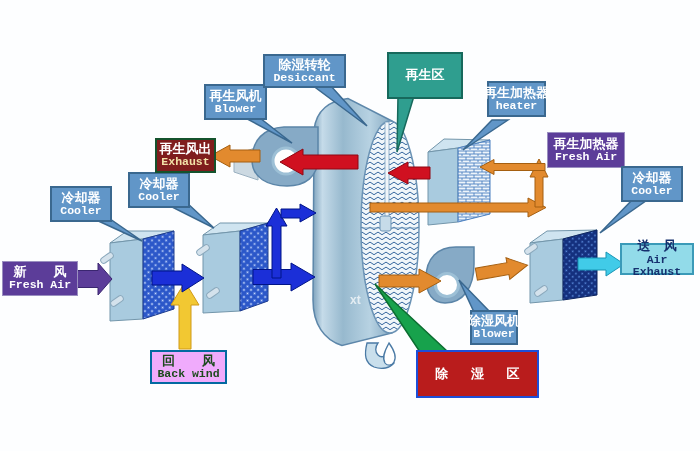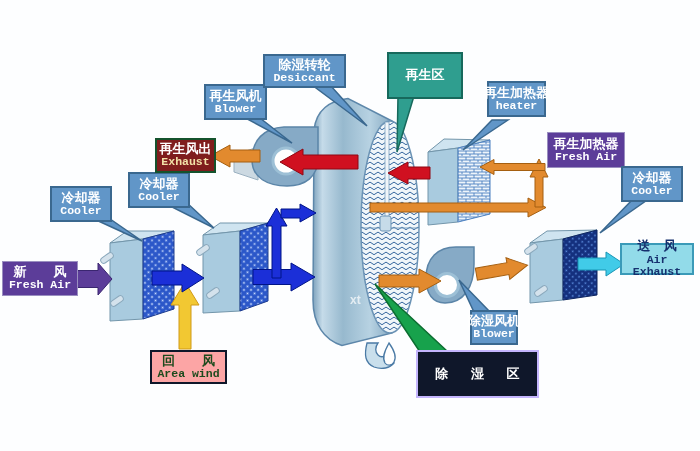--- a/index.html
+++ b/index.html
@@ -6,22 +6,22 @@
   #stage{position:relative;width:700px;height:451px;background:#fdfeff;overflow:hidden;font-family:"Liberation Sans",sans-serif;}
   #art{position:absolute;left:0;top:0;}
   .label{position:absolute;box-sizing:border-box;display:flex;flex-direction:column;align-items:center;justify-content:center;text-align:center;font-weight:bold;line-height:1.1;}
   .zh{font-size:13px;white-space:pre;font-family:"DejaVu Sans",sans-serif;}
   .en{font-size:11.5px;font-family:"Liberation Mono",monospace;white-space:pre-line;}
   .lb-blue{background:#6196c8;border:2px solid #3a688f;color:#fff;}
   .lb-teal{background:#2f9e8f;border:2px solid #17695c;color:#fff;}
   .lb-purple{background:#5c3d99;border:1px solid #9a8fc0;color:#fff;}
   .lb-orange{background:#7f1d1d;border:2px solid #14532d;color:#fff;}
   .lb-orange .en{color:#f2e2a8;}
-  .lb-yellow{background:#fca5a5;border:2px solid #0f172a;color:#1c4a1c;text-align:center;}
-  .lb-green{background:#0f172a;border:2px solid #c4b5fd;color:#fff;gap:12px;}
+  .lb-yellow{background:#f0abfc;border:2px solid #0369a1;color:#1c4a1c;text-align:center;}
+  .lb-green{background:#b91c1c;border:2px solid #1d4ed8;color:#fff;gap:12px;}
   .lb-cyan{background:#92dbe9;border:2px solid #3a9ab8;color:#16306e;}
   .ar-blue{fill:#1b2fd8;stroke:#001487;stroke-width:1;}
   .ar-purple{fill:#5c3d99;stroke:#3a2670;stroke-width:1;}
   .ar-yellow{fill:#f2c832;stroke:#d09a18;stroke-width:1;}
   .ar-red{fill:#d01020;stroke:#8f0712;stroke-width:1;}
   .ar-orange{fill:#e28a2e;stroke:#a55f10;stroke-width:1;}
   .ar-cyan{fill:#41cbe8;stroke:#1895b5;stroke-width:1;}
   .tail-blue{fill:#6196c8;stroke:#3a688f;stroke-width:1.5;}
   .tail-teal{fill:#2f9e8f;stroke:#17695c;stroke-width:1.5;}
   .tail-green{fill:#17a24c;stroke:#0c6e31;stroke-width:1.5;}
@@ -154,21 +154,21 @@
 <div class="label lb-blue" style="left:50px;top:186px;width:62px;height:36px;">
   <span class="zh">冷却器</span>
   <span class="en">Cooler</span>
 </div>
 <div class="label lb-blue" style="left:128px;top:172px;width:62px;height:36px;">
   <span class="zh">冷却器</span>
   <span class="en">Cooler</span>
 </div>
 <div class="label lb-yellow" style="left:150px;top:350px;width:77px;height:34px;">
   <span class="zh">回      风</span>
-  <span class="en">Area wind</span>
+  <span class="en">Back wind</span>
 </div>
 <div class="label lb-blue" style="left:204px;top:84px;width:63px;height:36px;">
   <span class="zh">再生风机</span>
   <span class="en">Blower</span>
 </div>
 <div class="label lb-orange" style="left:155px;top:138px;width:61px;height:35px;">
   <span class="zh">再生风出</span>
   <span class="en">Exhaust</span>
 </div>
 <div class="label lb-blue" style="left:263px;top:54px;width:83px;height:34px;">

